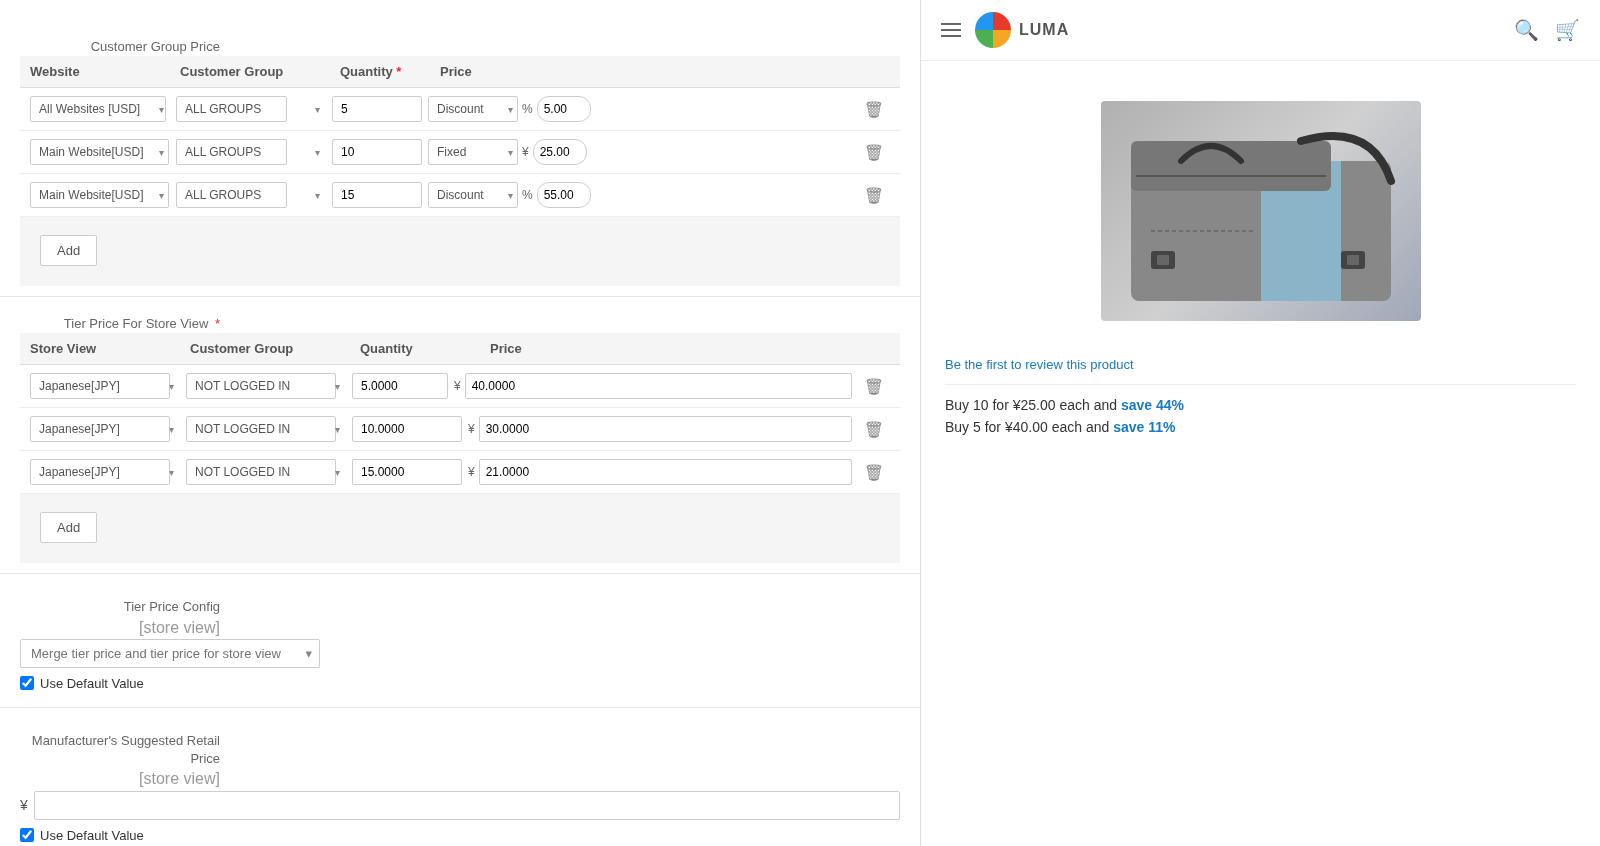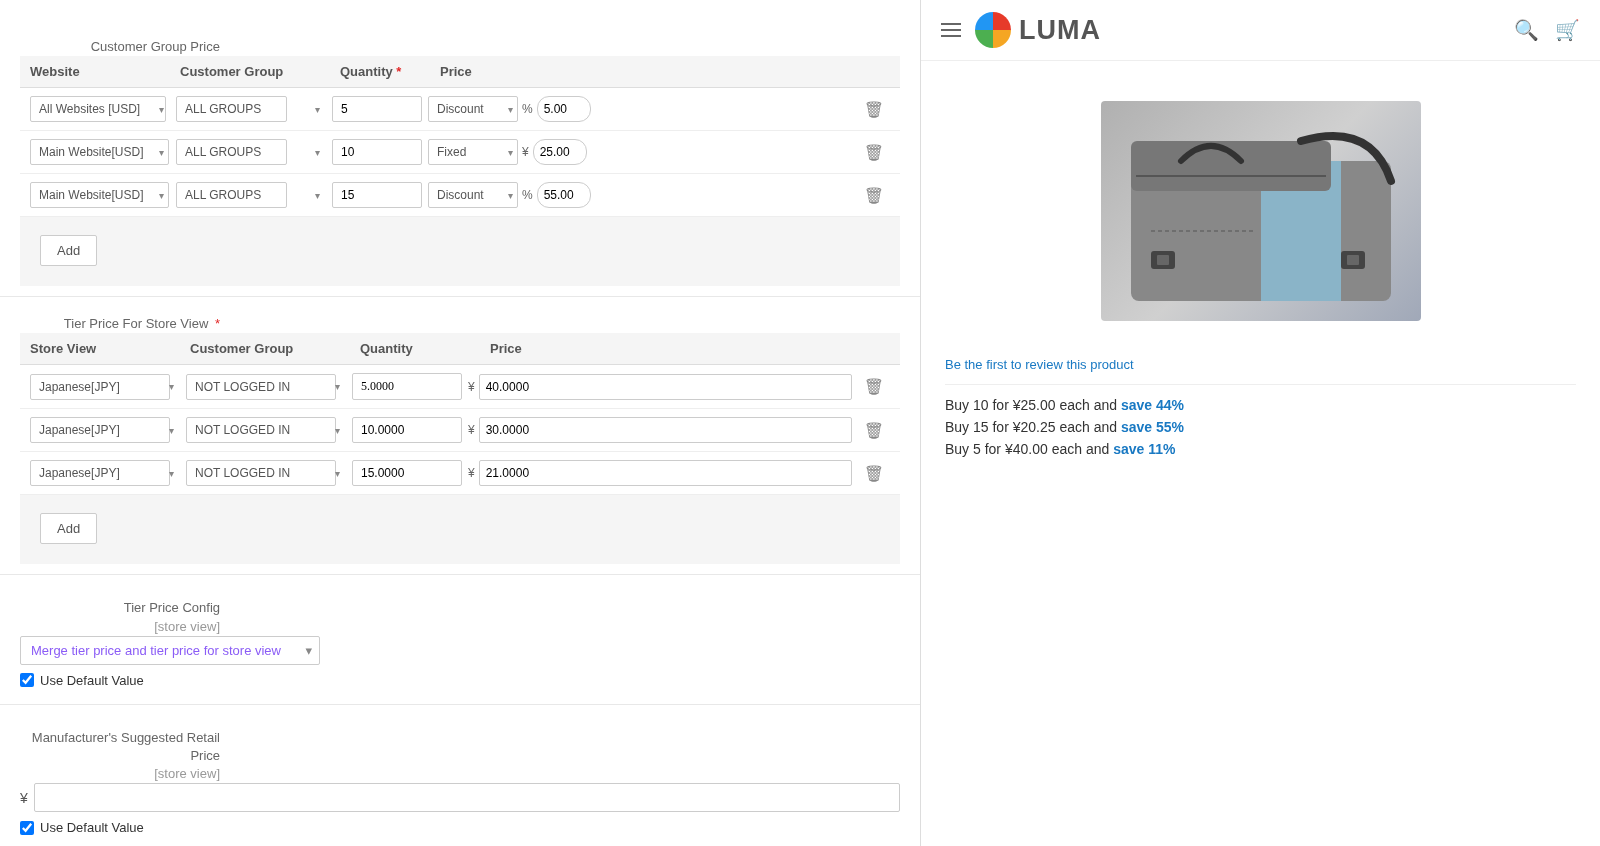--- a/index.html
+++ b/index.html
@@ -26,21 +26,21 @@
       text-align: right;
       padding-right: 20px;
       padding-top: 8px;
       font-size: 13px;
       color: #666;
       line-height: 1.4;
     }
 
     .field-label .sublabel {
       display: block;
-      font-size: 13px;
+      font-size: 16px;
       color: #999;
     }
 
     .field-label .required-star {
       color: #e22626;
       margin-left: 3px;
     }
 
     .field-content {
       flex: 1;
@@ -188,21 +188,21 @@
       display: inline-flex;
       align-items: center;
     }
 
     .tier-config-select-wrap select {
       appearance: none;
       background: #fff;
       border: 1px solid #ccc;
       padding: 6px 30px 6px 10px;
       font-size: 13px;
-      color: #8b5cf6;
+      color: #737373;
       border-radius: 2px;
       width: 300px;
     }
 
     .tier-config-select-wrap::after {
       content: '▾';
       position: absolute;
       right: 8px;
       pointer-events: none;
       color: #888;
@@ -283,21 +283,21 @@
     }
 
     .luma-circle {
       width: 36px;
       height: 36px;
       border-radius: 50%;
       background: conic-gradient(#e63a2a 0deg 90deg, #f5a623 90deg 180deg, #4caf50 180deg 270deg, #2196f3 270deg 360deg);
     }
 
     .luma-text {
-      font-size: 27px;
+      font-size: 16px;
       font-weight: bold;
       color: #555;
       letter-spacing: 1px;
     }
 
     .header-icons {
       display: flex;
       gap: 16px;
       align-items: center;
     }
@@ -531,21 +531,21 @@
           <div class="select-with-arrow" style="width:150px;">
             <select style="width:140px;">
               <option>Japanese[JPY]</option>
             </select>
           </div>
           <div class="select-with-arrow" style="width:160px;">
             <select style="width:150px;">
               <option>NOT LOGGED IN</option>
             </select>
           </div>
-          <input type="text" class="qty-input" style="width: 110px; font-family: Liberation Serif, serif;" value="5.0000">
+          <input type="text" class="qty-input" style="width: 96px;" value="5.0000">
           <div style="display:flex;align-items:center;gap:4px;flex:1;">
             <span style="color:#666;font-size:12px;">¥</span>
             <input type="text" style="flex: 1 1 0%; border: 1px solid rgb(204, 204, 204); padding: 5px 6px; font-size: 12px; border-radius: 2px;" value="40.0000">
           </div>
           <button class="delete-btn">🗑</button>
         </div>
 
         <div class="price-table-row tier-row">
           <div class="select-with-arrow" style="width:150px;">
             <select style="width:140px;">
@@ -684,18 +684,17 @@
   </div>
 
   <div class="product-info">
     <a class="review-link">Be the first to review this product</a>
 
 
     <hr class="divider">
 
     <div class="tier-pricing">
       <p>Buy 10 for ¥25.00 each and <strong>save 44%</strong></p>
-      <p>Buy 15 for ¥20.25 each and <strong>save 55%</strong></p>
       <p>Buy 5 for ¥40.00 each and <strong>save 11%</strong></p>
     </div>
 
   </div>
 </div>
 
 </body></html>

